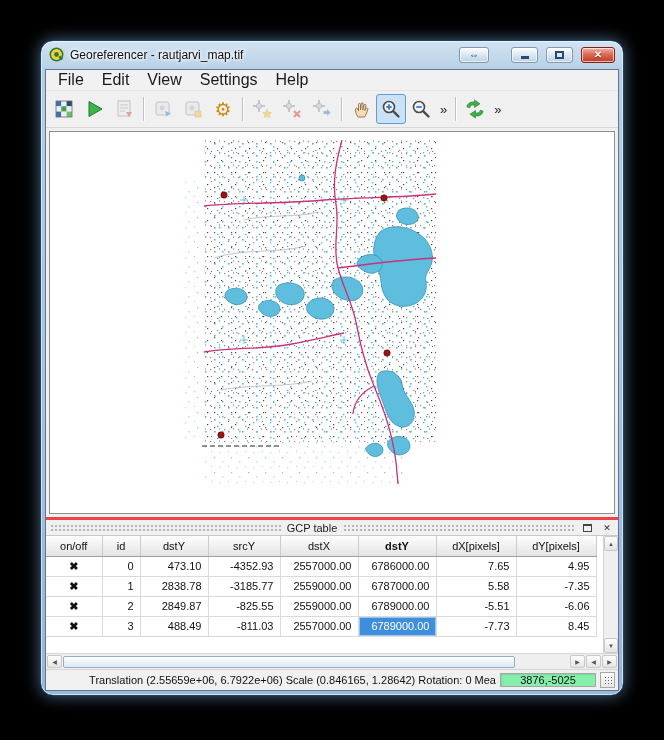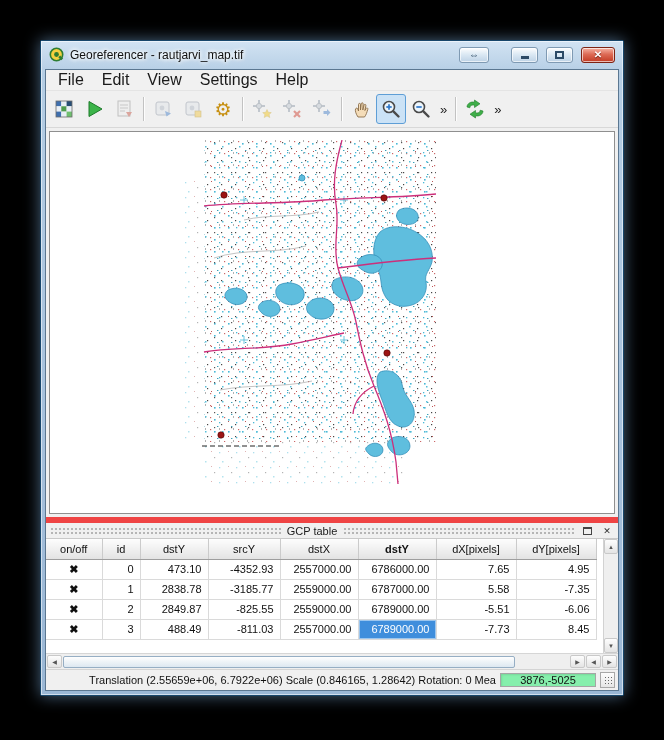--- a/index.html
+++ b/index.html
@@ -3,21 +3,21 @@
 <meta charset="utf-8">
 <style>
   * { box-sizing: border-box; margin: 0; padding: 0; }
   html,body { width:664px; height:740px; background:#000; font-family:"Liberation Sans",sans-serif; overflow:hidden; }
   .stage { position:relative; width:664px; height:740px; background:#000; }
 
   
   .window {
     position:absolute; left:40px; top:40px; width:584px; height:656px;
     background: linear-gradient(180deg,#d2e3f3 0%,#b4cde4 5%,#a5c0dc 60%,#9ab7d5 100%);
-    border:1px solid #17466b; border-radius:1px;
+    border:1px solid #17466b; border-radius:13px;
     box-shadow: inset 0 0 0 1px rgba(255,255,255,.55), 0 0 16px rgba(130,180,230,.55), 0 5px 22px rgba(0,0,0,.85);
   }
   .titlebar { height:27px; display:flex; align-items:center; padding:0 8px; gap:6px; }
   .window-title { font-size:12px; color:#101010; white-space:nowrap;
     text-shadow:0 0 4px #fff,0 0 4px #fff,0 0 6px #fff; }
   .tb-spacer { flex:1; }
   .glass-btn {
     height:16px; display:flex; align-items:center; justify-content:center;
     background:linear-gradient(#fefefe,#dce9f4 45%,#bdd2e6);
     border:1px solid #7f9ab3; border-radius:3px;
@@ -53,21 +53,21 @@
   .tsep { width:1px; height:24px; background:#c2c2c2; box-shadow:1px 0 0 #fdfdfd; margin:0 4px; flex-shrink:0; }
   .toverflow { font-size:13px; color:#222; padding:0 4px; flex-shrink:0; }
   .gear-glyph { font-size:19px; color:#c79012; line-height:1; }
 
   
   .canvas { flex:1; margin:3px; background:#fff; border:1px solid #8f8f8f; position:relative; overflow:hidden; }
   .map-svg { position:absolute; left:134px; top:8px; }
 
   
   .gcp-panel { height:152px; flex-shrink:0; display:flex; flex-direction:column;
-    background:#f0f0f0; border-top:6px solid #ef4444; }
+    background:#f0f0f0; border-top:3px solid #ef4444; }
   .panel-titlebar { height:15px; flex-shrink:0; display:flex; align-items:center; padding:0 4px; gap:6px; }
   .panel-dots { flex:1; height:7px;
     background-image:radial-gradient(#b5b5b5 32%, transparent 35%); background-size:4px 4px; }
   .panel-title { font-size:11px; color:#1c1c1c; }
   .panel-btn { width:14px; height:13px; display:flex; align-items:center; justify-content:center;
     font-size:9px; color:#333; }
   .float-glyph { width:9px; height:8px; border:1px solid #444; border-top-width:2px; }
 
   .table-area { flex:1; display:flex; background:#fff; overflow:hidden; border-top:1px solid #c9c9c9; }
   table.gcp { border-collapse:collapse; table-layout:fixed; font-size:11px; align-self:flex-start; }

